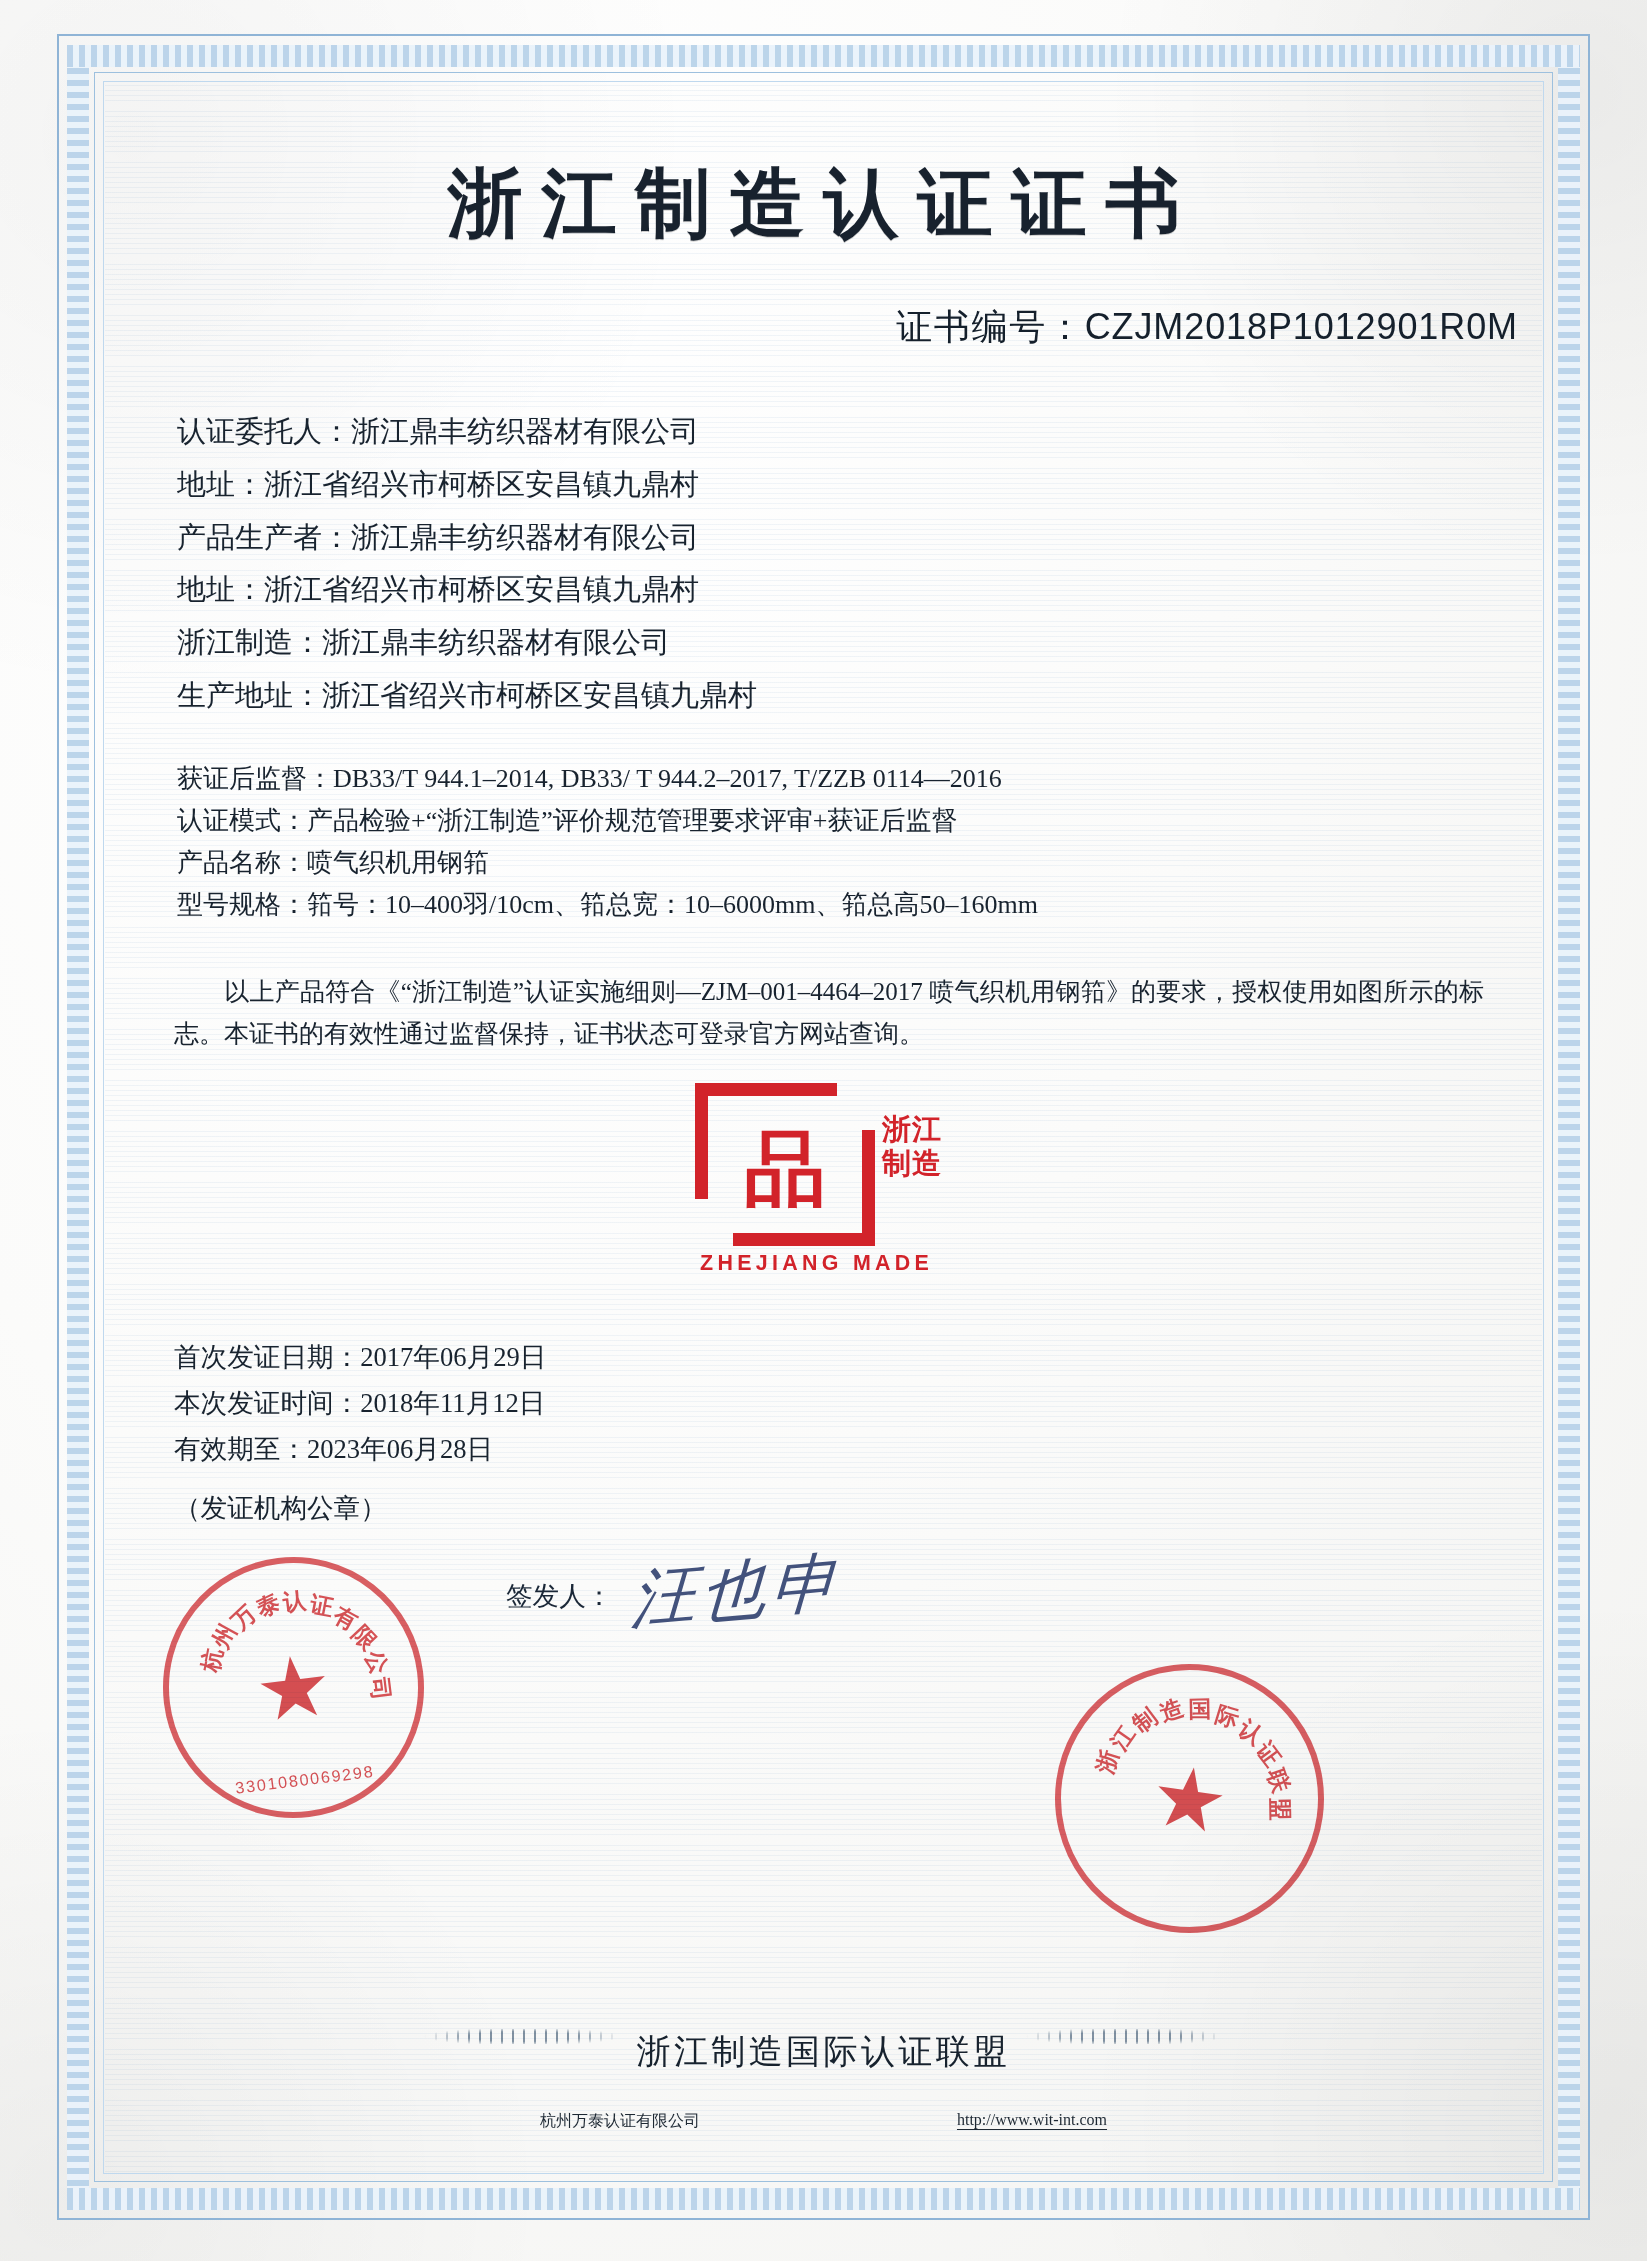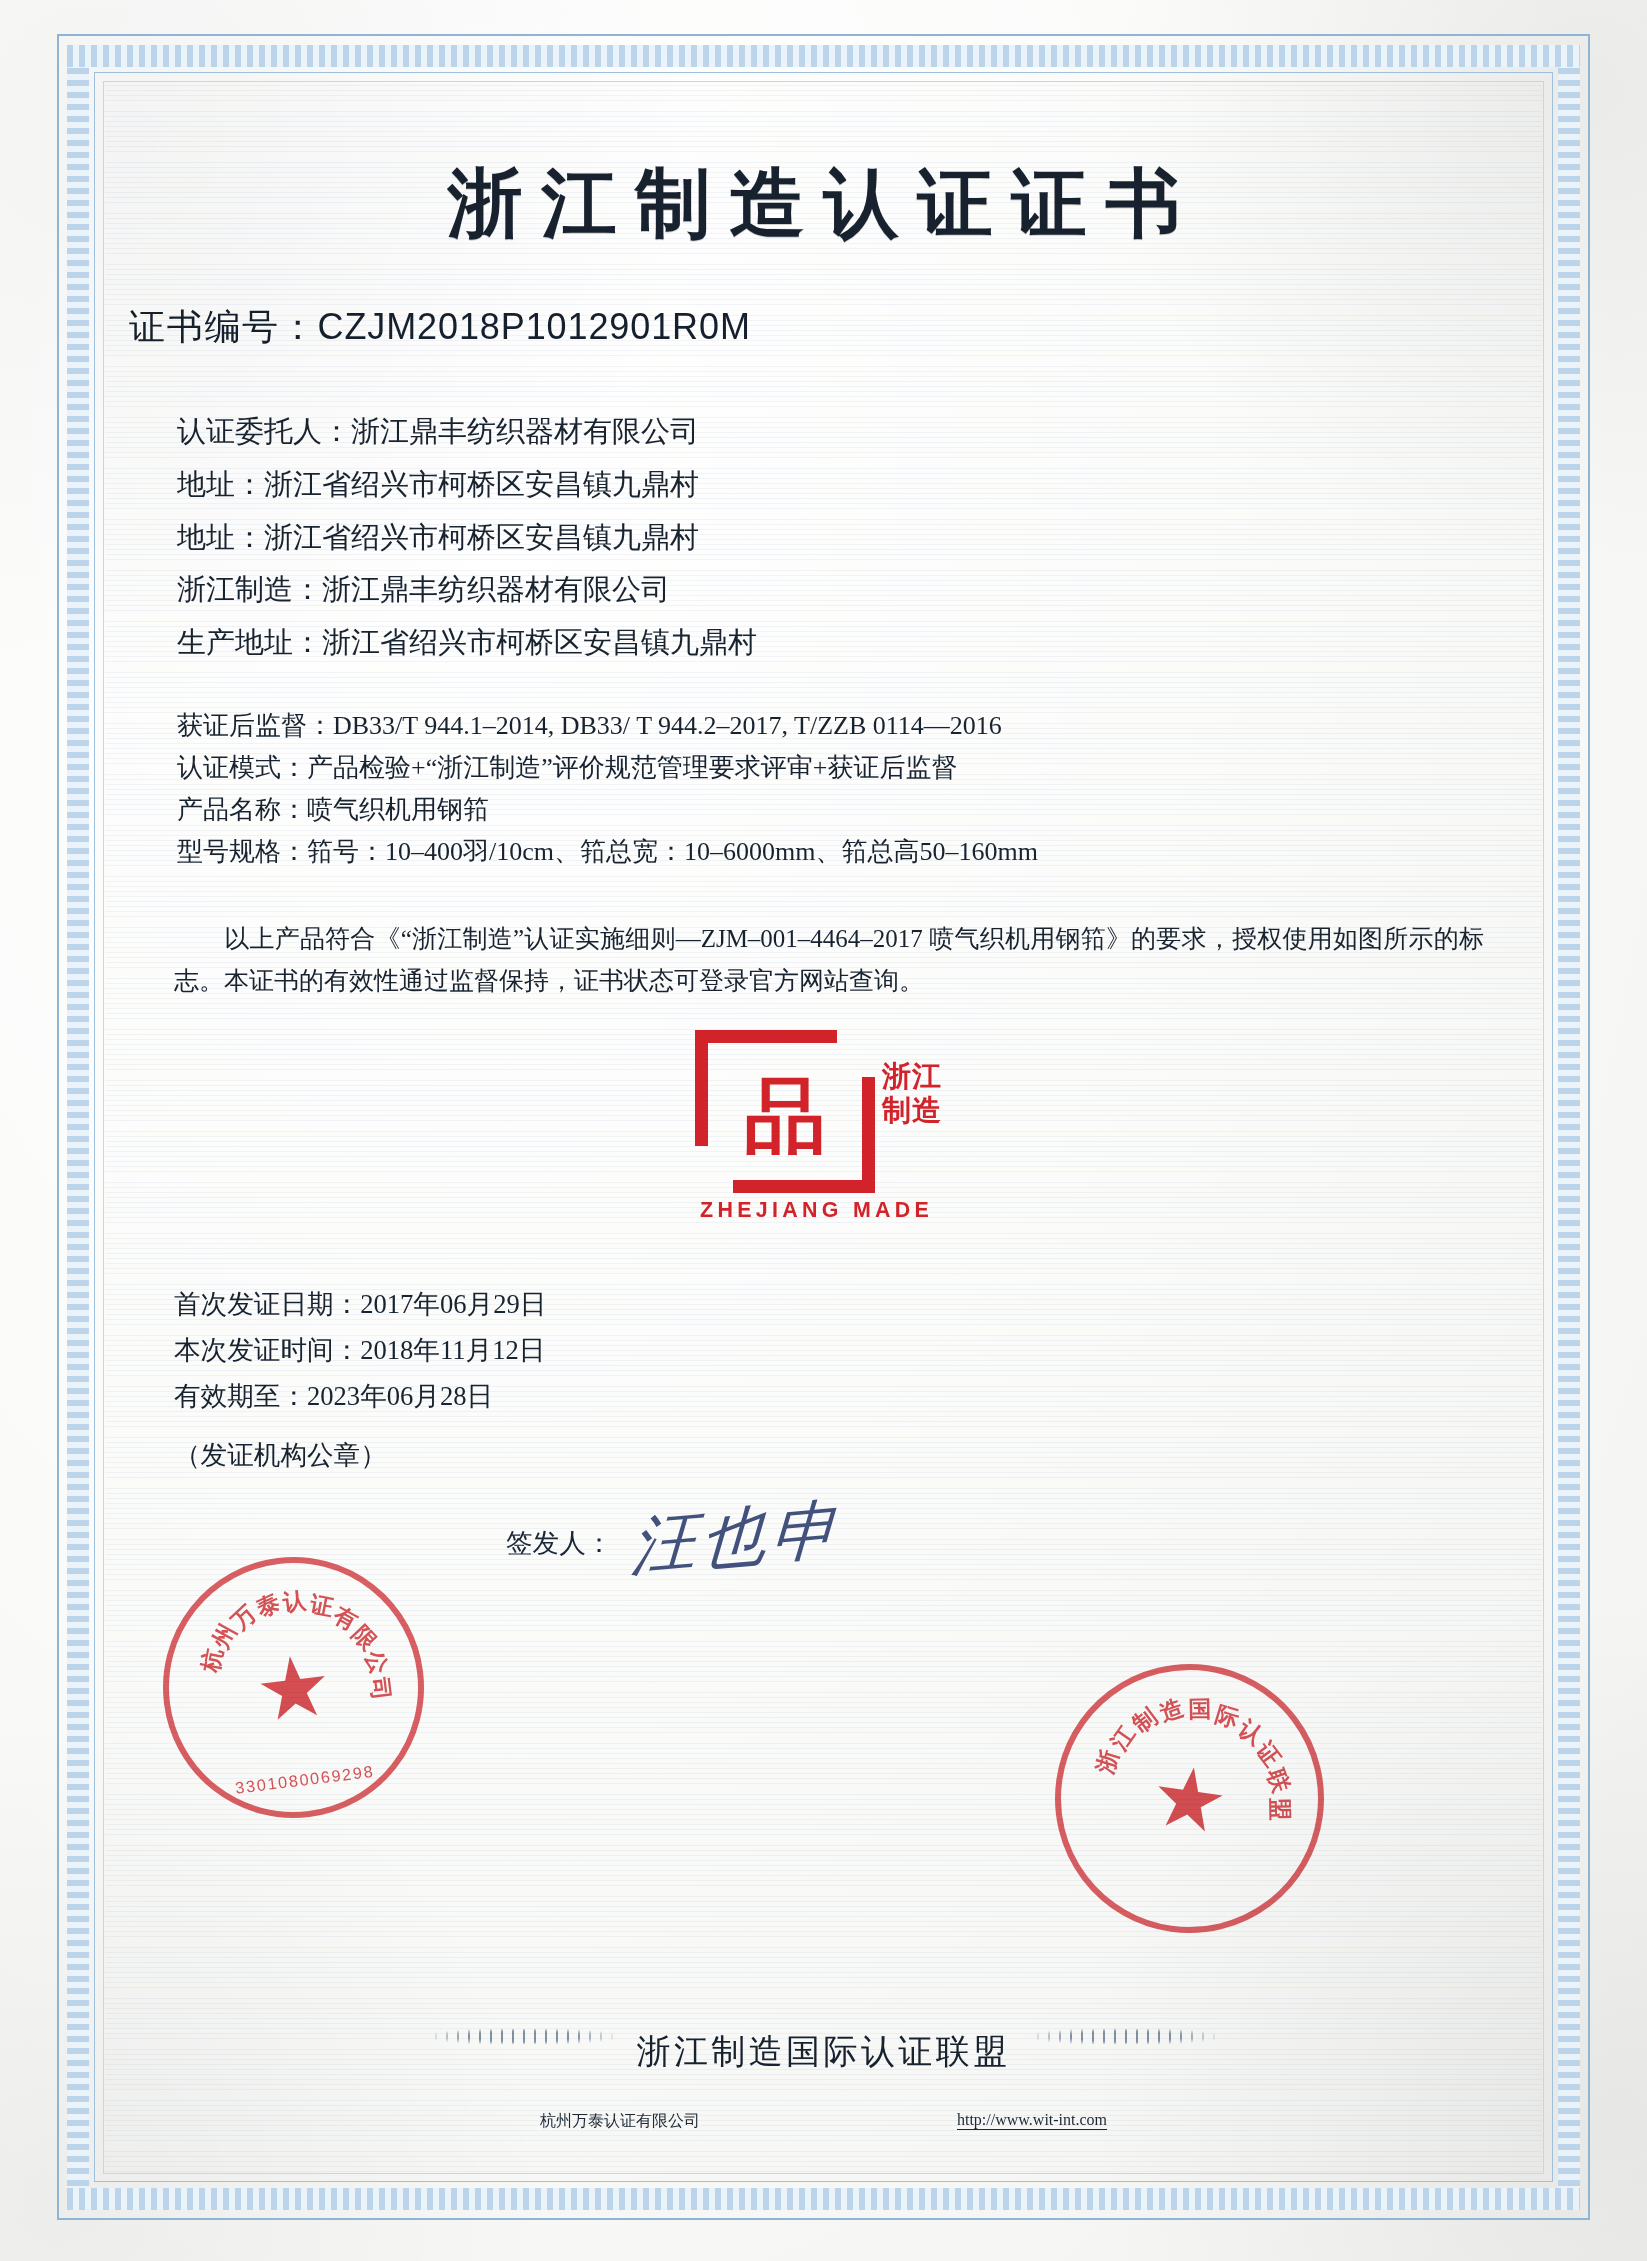--- a/index.html
+++ b/index.html
@@ -111,21 +111,21 @@
     font-size: 75px;
     letter-spacing: 19px;
     font-weight: 700;
     color: #18222e;
     margin-top: 51px;
     text-shadow: 0 0.9px 0 rgba(0,0,0,0.18);
     white-space: nowrap;
   }
 
   .cert-no {
-    text-align: left;
+    text-align: right;
     font-size: 36px;
     margin-top: 48px;
     letter-spacing: 1.7px;
     color: #15202c;
     font-family: "Liberation Serif", serif;
   }
   .cert-no .num {
     font-family: "Liberation Sans", sans-serif;
     letter-spacing: 0.9px;
   }
@@ -369,20 +369,23 @@
     <div class="cert-no">
       <span>证书编号：</span><span class="num">CZJM2018P1012901R0M</span>
     </div>
 
     <div class="block-a">
       <div class="row">
         <span>认证委托人：</span><span>浙江鼎丰纺织器材有限公司</span>
       </div>
       <div class="row">
         <span>地址：</span><span>浙江省绍兴市柯桥区安昌镇九鼎村</span>
+      </div>
+      <div class="row">
+        <span>产品生产者：</span><span>浙江鼎丰纺织器材有限公司</span>
       </div>
       <div class="row">
         <span>地址：</span><span>浙江省绍兴市柯桥区安昌镇九鼎村</span>
       </div>
       <div class="row">
         <span>浙江制造：</span><span>浙江鼎丰纺织器材有限公司</span>
       </div>
       <div class="row">
         <span>生产地址：</span><span>浙江省绍兴市柯桥区安昌镇九鼎村</span>
       </div>

